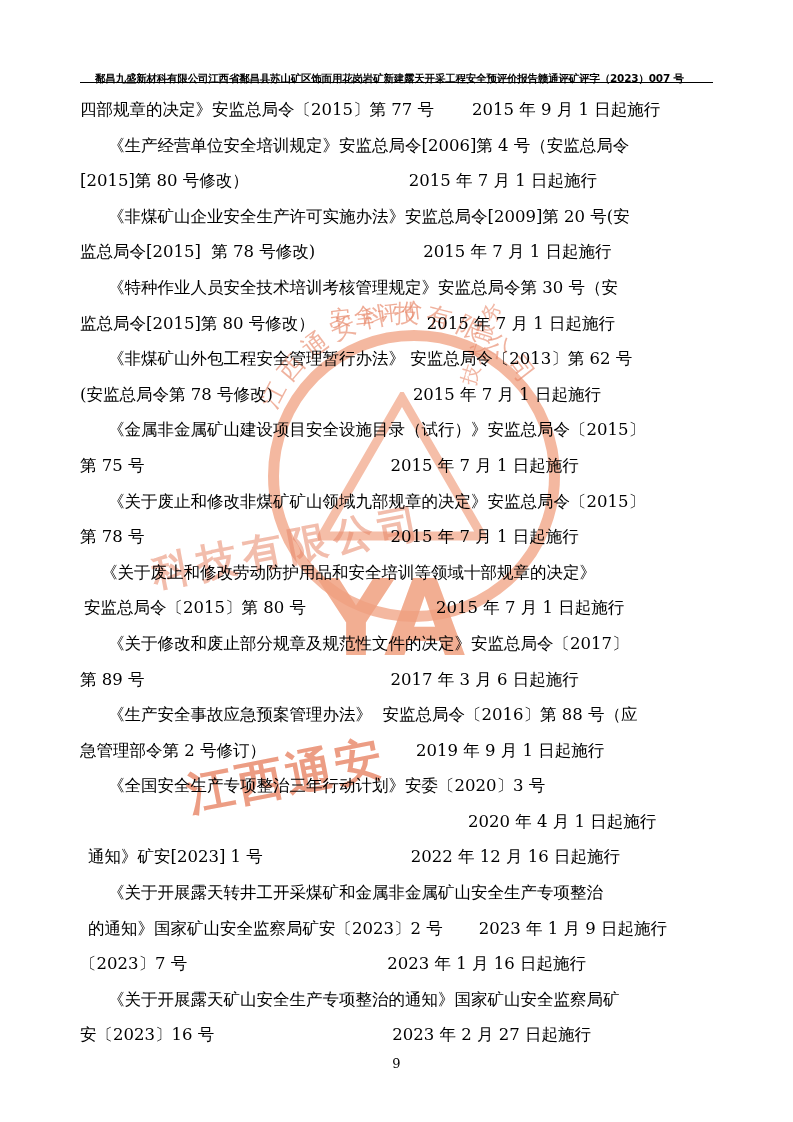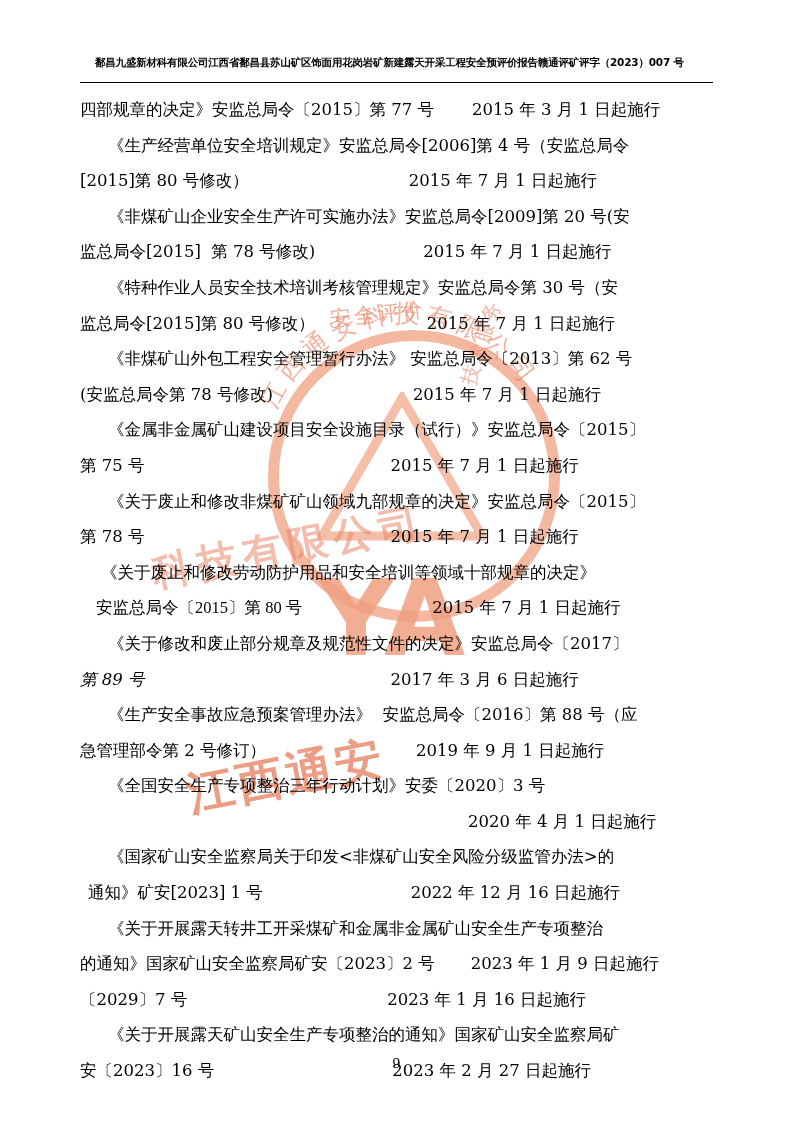--- a/index.html
+++ b/index.html
@@ -105,21 +105,21 @@
   }
 
   
   .content {
     position: relative;
     z-index: 2;
   }
   .header {
     position: absolute;
     left: 0;
-    top: 56px;
+    top: 72px;
     width: 753px;
     padding: 0 95px;
     box-sizing: border-box;
     display: flex;
     justify-content: space-between;
     align-items: flex-start;
     font-size: 10.5px;
     font-weight: bold;
     font-family: "DejaVu Sans", "Liberation Sans", sans-serif;
     letter-spacing: -0.2px;
@@ -190,46 +190,45 @@
 
   <div class="content">
 
     <div class="header">
       <span class="header-left">鄱昌九盛新材科有限公司江西省鄱昌县苏山矿区饰面用花岗岩矿新建露天开采工程安全预评价报告</span>
       <span class="header-right">赣通评矿评字（2023）007 号</span>
     </div>
     <div class="header-rule"></div>
 
     <div class="body" id="body-lines">
-        <div class="line"><span style="margin-left: 0px;">四部规章的决定》安监总局令〔2015〕第 77 号</span><span class="tabgap" style="width: 38px;"></span><span>2015 年 3 月 1 日起施行</span></div>
+        <div class="line"><span style="margin-left: 0px;">四部规章的决定》安监总局令〔2015〕第 77 号</span><span class="tabgap" style="width: 38px;"></span><span>2015 年 9 月 1 日起施行</span></div>
         <div class="line"><span style="margin-left: 28px;">《生产经营单位安全培训规定》安监总局令[2006]第 4 号（安监总局令</span></div>
         <div class="line"><span style="margin-left: 0px;">[2015]第 80 号修改）</span><span class="tabgap" style="width: 160px;"></span><span>2015 年 7 月 1 日起施行</span></div>
         <div class="line"><span style="margin-left: 28px;">《非煤矿山企业安全生产许可实施办法》安监总局令[2009]第 20 号(安</span></div>
         <div class="line"><span style="margin-left: 0px;">监总局令[2015]  第 78 号修改)</span><span class="tabgap" style="width: 108px;"></span><span>2015 年 7 月 1 日起施行</span></div>
         <div class="line"><span style="margin-left: 28px;">《特种作业人员安全技术培训考核管理规定》安监总局令第 30 号（安</span></div>
         <div class="line"><span style="margin-left: 0px;">监总局令[2015]第 80 号修改）</span><span class="tabgap" style="width: 112px;"></span><span>2015 年 7 月 1 日起施行</span></div>
         <div class="line"><span style="margin-left: 28px;">《非煤矿山外包工程安全管理暂行办法》 安监总局令〔2013〕第 62 号</span></div>
         <div class="line"><span style="margin-left: 0px;">(安监总局令第 78 号修改)</span><span class="tabgap" style="width: 140px;"></span><span>2015 年 7 月 1 日起施行</span></div>
         <div class="line"><span style="margin-left: 28px;">《金属非金属矿山建设项目安全设施目录（试行）》安监总局令〔2015〕</span></div>
         <div class="line"><span style="margin-left: 0px;">第 75 号</span><span class="tabgap" style="width: 246px;"></span><span>2015 年 7 月 1 日起施行</span></div>
         <div class="line"><span style="margin-left: 28px;">《关于废止和修改非煤矿矿山领域九部规章的决定》安监总局令〔2015〕</span></div>
         <div class="line"><span style="margin-left: 0px;">第 78 号</span><span class="tabgap" style="width: 246px;"></span><span>2015 年 7 月 1 日起施行</span></div>
         <div class="line"><span style="margin-left: 21px;">《关于废止和修改劳动防护用品和安全培训等领域十部规章的决定》</span></div>
-        <div class="line"><span style="margin-left: 16px; font-family: Liberation Serif, serif;">安监总局令〔2015〕第 80 号</span><span class="tabgap" style="width: 130px;"></span><span>2015 年 7 月 1 日起施行</span></div>
+        <div class="line"><span style="margin-left: 4px;">安监总局令〔2015〕第 80 号</span><span class="tabgap" style="width: 130px;"></span><span>2015 年 7 月 1 日起施行</span></div>
         <div class="line"><span style="margin-left: 28px; text-align: center;">《关于修改和废止部分规章及规范性文件的决定》安监总局令〔2017〕</span></div>
-        <div class="line"><span style="margin-left: 0px; font-style: italic;">第 89 号</span><span class="tabgap" style="width: 246px;"></span><span>2017 年 3 月 6 日起施行</span></div>
+        <div class="line"><span style="margin-left: 0px;">第 89 号</span><span class="tabgap" style="width: 246px;"></span><span>2017 年 3 月 6 日起施行</span></div>
         <div class="line"><span style="margin-left: 28px;">《生产安全事故应急预案管理办法》  安监总局令〔2016〕第 88 号（应</span></div>
         <div class="line"><span style="margin-left: 0px;">急管理部令第 2 号修订）</span><span class="tabgap" style="width: 150px;"></span><span>2019 年 9 月 1 日起施行</span></div>
         <div class="line"><span style="margin-left: 28px;">《全国安全生产专项整治三年行动计划》安委〔2020〕3 号</span></div>
         <div class="line"><span style="margin-left: 0px;"></span><span class="tabgap" style="width: 388px;"></span><span>2020 年 4 月 1 日起施行</span></div>
-        <div class="line"><span style="margin-left: 28px;">《国家矿山安全监察局关于印发&lt;非煤矿山安全风险分级监管办法&gt;的</span></div>
         <div class="line"><span style="margin-left: 8px;">通知》矿安[2023] 1 号</span><span class="tabgap" style="width: 148px;"></span><span>2022 年 12 月 16 日起施行</span></div>
         <div class="line"><span style="margin-left: 28px;">《关于开展露天转井工开采煤矿和金属非金属矿山安全生产专项整治</span></div>
-        <div class="line"><span style="margin-left: 0px;">的通知》国家矿山安全监察局矿安〔2023〕2 号</span><span class="tabgap" style="width: 36px;"></span><span>2023 年 1 月 9 日起施行</span></div>
-        <div class="line"><span style="margin-left: 0px;">〔2029〕7 号</span><span class="tabgap" style="width: 200px;"></span><span>2023 年 1 月 16 日起施行</span></div>
+        <div class="line"><span style="margin-left: 8px;">的通知》国家矿山安全监察局矿安〔2023〕2 号</span><span class="tabgap" style="width: 36px;"></span><span>2023 年 1 月 9 日起施行</span></div>
+        <div class="line"><span style="margin-left: 0px;">〔2023〕7 号</span><span class="tabgap" style="width: 200px;"></span><span>2023 年 1 月 16 日起施行</span></div>
         <div class="line"><span style="margin-left: 28px;">《关于开展露天矿山安全生产专项整治的通知》国家矿山安全监察局矿</span></div>
         <div class="line"><span style="margin-left: 0px;">安〔2023〕16 号</span><span class="tabgap" style="width: 178px;"></span><span>2023 年 2 月 27 日起施行</span></div>
       </div>
 
     <div class="footer">
       <span>9</span>
     </div>
 
   </div>
 </div>

